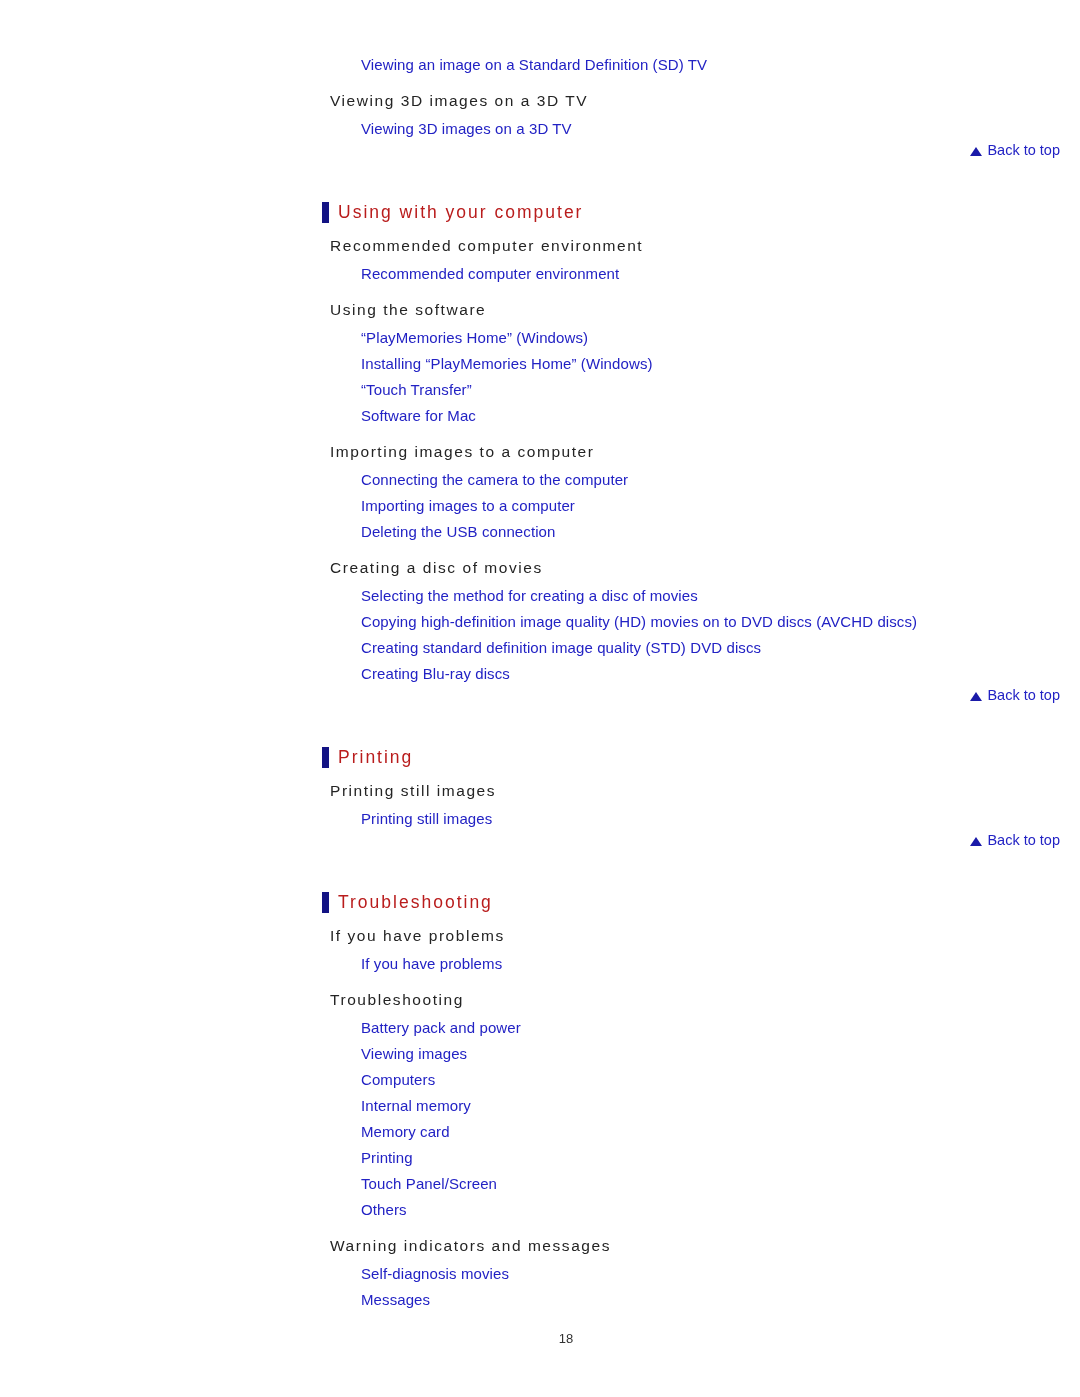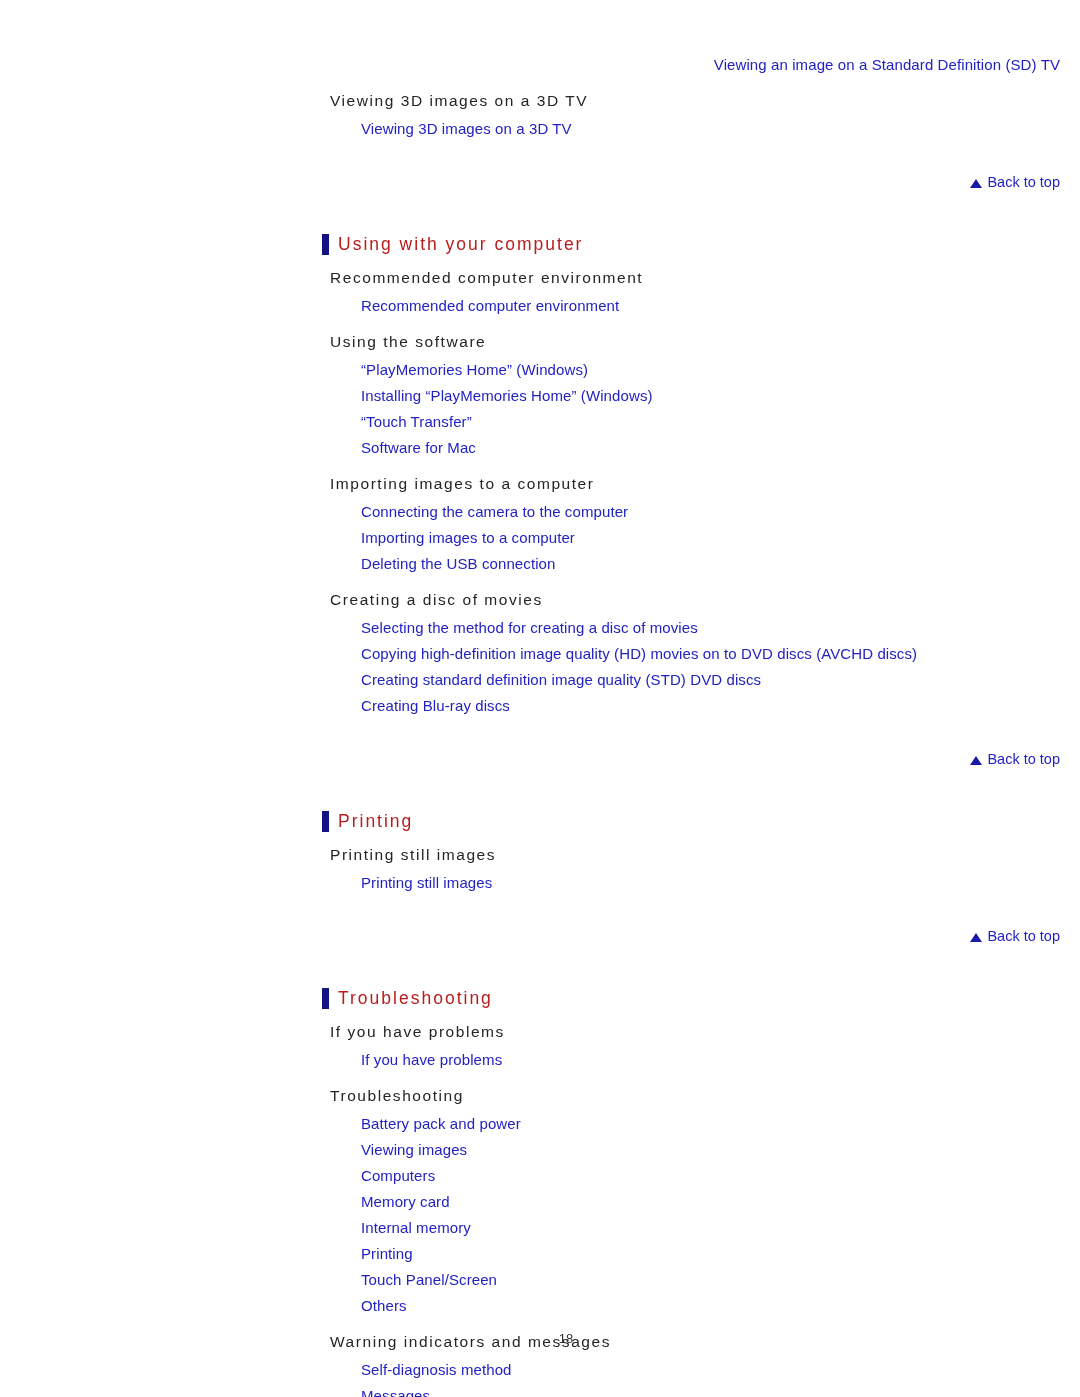--- a/index.html
+++ b/index.html
@@ -28,21 +28,20 @@
   .content {
     position: absolute;
     left: 330px;
     top: 0;
     width: 730px;
   }
 
   
   .toplinks {
     padding-top: 52px;
-    text-align: right;
   }
 
   
   .section-header {
     display: flex;
     align-items: center;
     margin-left: -8px;
     margin-top: 44px;
     margin-bottom: 6px;
   }
@@ -83,21 +82,21 @@
     text-decoration: none;
     white-space: nowrap;
     letter-spacing: 0.1px;
   }
 
   
   .back-to-top-row {
     display: flex;
     justify-content: flex-end;
     width: 730px;
-    margin-top: 32px;
+    margin-top: 0;
   }
   .back-to-top {
     display: inline-flex;
     align-items: center;
     font-size: 14.5px;
     color: #2222c4;
     text-decoration: none;
     white-space: nowrap;
   }
   .bt-tri {
@@ -196,26 +195,26 @@
       <span class="section-title">Troubleshooting</span>
     </div>
 
     <div class="sub-heading">If you have problems</div>
     <a class="link-item" href="#">If you have problems</a>
 
     <div class="sub-heading">Troubleshooting</div>
     <a class="link-item" href="#">Battery pack and power</a>
     <a class="link-item" href="#">Viewing images</a>
     <a class="link-item" href="#">Computers</a>
+    <a class="link-item" href="#">Internal memory</a>
     <a class="link-item" href="#">Memory card</a>
-    <a class="link-item" href="#">Internal memory</a>
     <a class="link-item" href="#">Printing</a>
     <a class="link-item" href="#">Touch Panel/Screen</a>
     <a class="link-item" href="#">Others</a>
 
     <div class="sub-heading">Warning indicators and messages</div>
-    <a class="link-item" href="#">Self-diagnosis method</a>
+    <a class="link-item" href="#">Self-diagnosis movies</a>
     <a class="link-item" href="#">Messages</a>
 
   </div>
 
   <div class="page-number">18</div>
 </div>
 
 </body></html>

